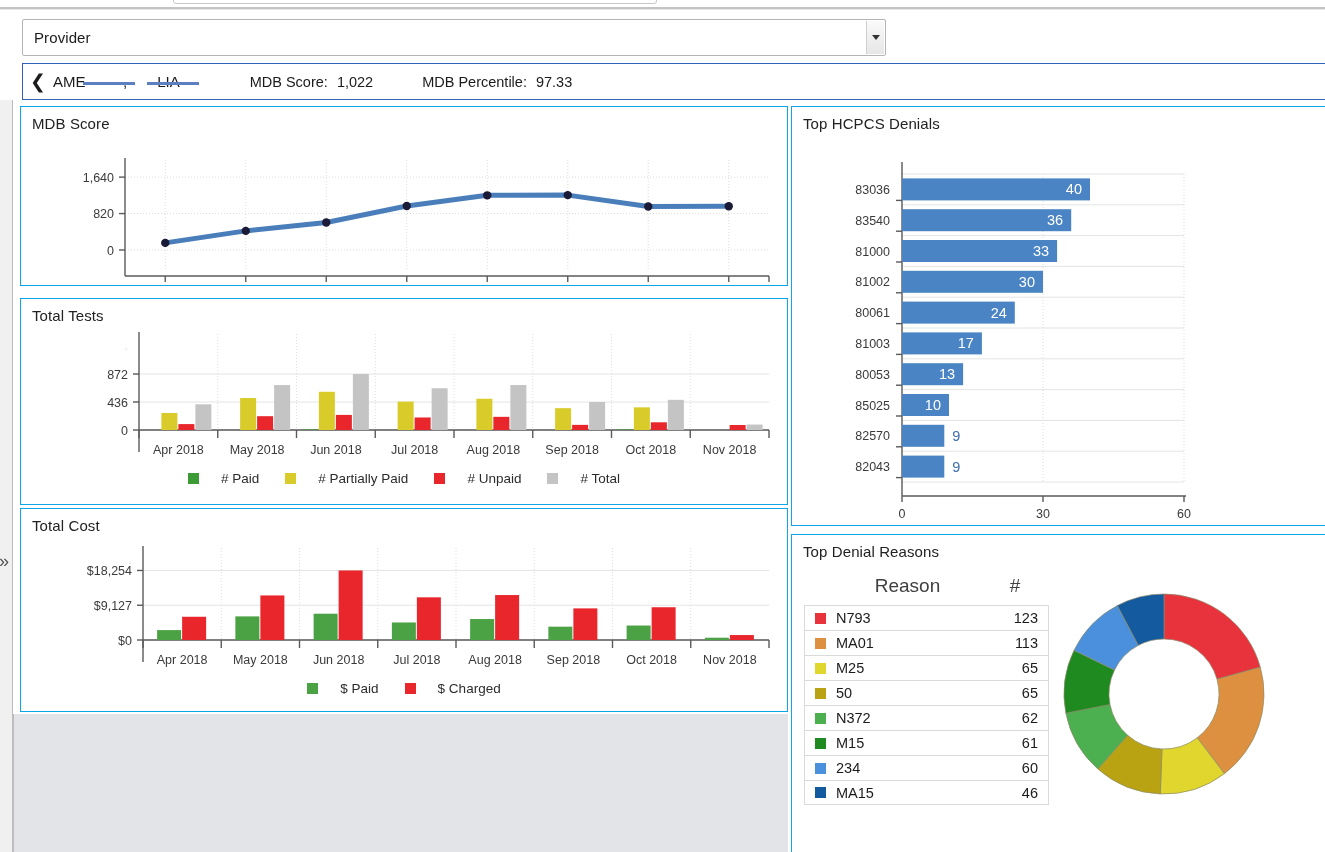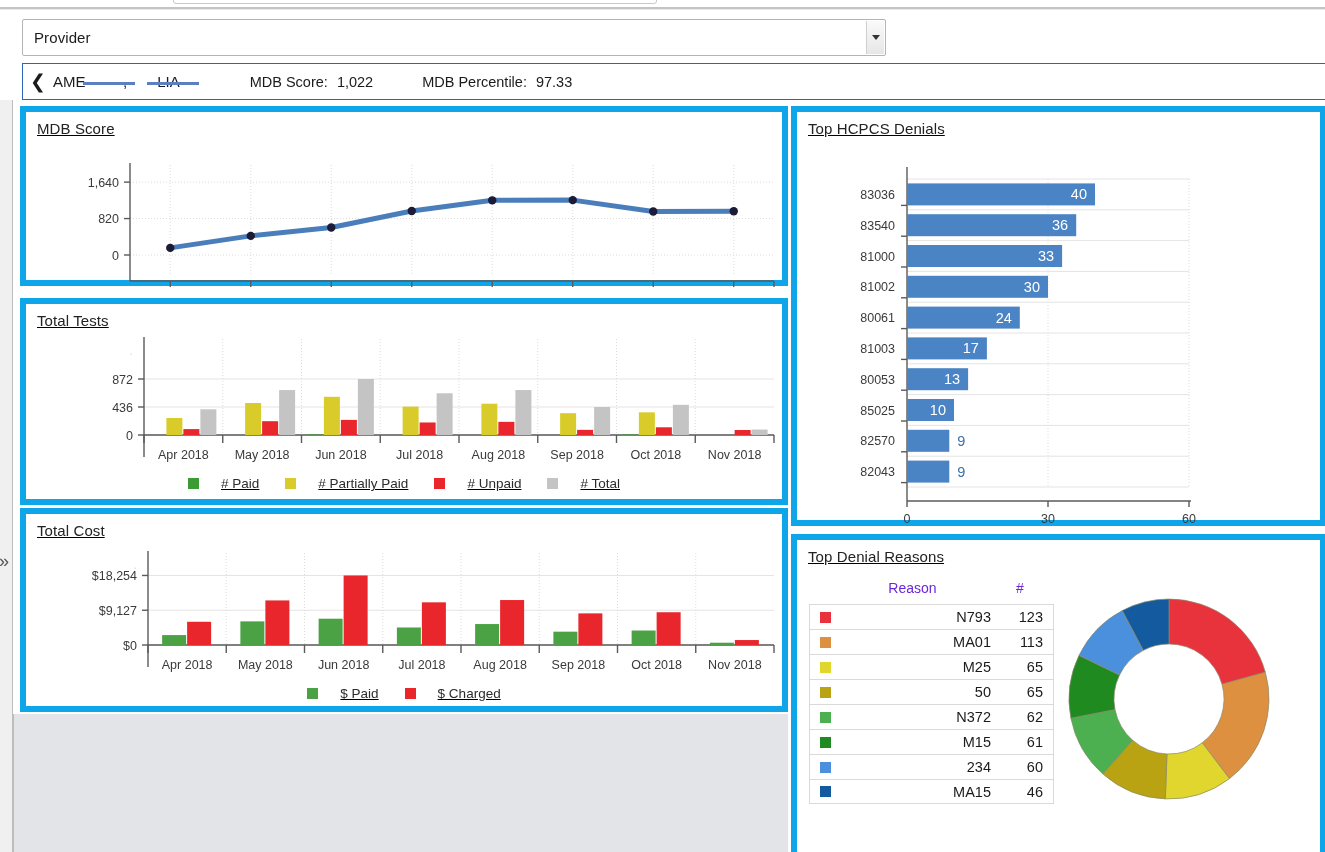--- a/index.html
+++ b/index.html
@@ -61,21 +61,21 @@
   .rail {
     position:absolute; left:0; top:100px; width:13px; height:752px;
     background:#f0f0f0; border-right:1px solid #bdbdbd;
   }
   .rail-chev {
     position:absolute; left:-1px; top:452px; font-size:18px; color:#555;
     letter-spacing:-3px; cursor:pointer; line-height:1;
   }
 
   
-  .panel { position:absolute; background:#fff; border:6px solid #0ea5e9;text-decoration:underline; }
+  .panel { position:absolute; background:#fff; border:1px solid #0ea5e9; }
   .panel-title {
     font-size:15px; color:#222; padding:8px 0 0 11px; letter-spacing:.1px;
   }
 
   #panel-mdb   { left:20px;  top:106px; width:768px; height:180px; }
   #panel-tests { left:20px;  top:298px; width:768px; height:207px; }
   #panel-cost  { left:20px;  top:508px; width:768px; height:204px; }
   #panel-hcpcs { left:791px; top:106px; width:535px; height:420px; }
   #panel-reas  { left:791px; top:534px; width:535px; height:318px; border-bottom:none; }
 
@@ -93,30 +93,30 @@
   .gridsolid { stroke:#e4e4e4; stroke-width:1; }
   .axisline { stroke:#5a5a5a; stroke-width:1.4; }
 
   
   .legend { display:flex; justify-content:center; gap:26px; margin-top:2px; }
   .leg-item { display:flex; align-items:center; gap:22px; font-size:13.5px; color:#2c2c2c; }
   .leg-sw { width:11px; height:11px; display:inline-block; }
 
   
   .reason-wrap { position:absolute; left:12px; top:40px; width:245px; }
-  .reason-head { display:flex; font-size:14px; color:#6d28d9; padding:0 8px 8px 0; }
+  .reason-head { display:flex; font-size:19px; color:#404040; padding:0 8px 8px 0; }
   .reason-head .h-reason { flex:1; text-align:center; padding-left:22px; }
   .reason-head .h-num { width:52px; text-align:center; }
   .reason-row {
     display:flex; align-items:center; height:25px;
     border:1px solid #dadada; border-bottom:none; font-size:14.5px; color:#1b1b1b;
   }
   .reason-row:last-child { border-bottom:1px solid #dadada; }
   .reason-row .sw { width:11px; height:11px; margin:0 10px 0 10px; flex:0 0 11px; }
-  .reason-row .nm { flex:1; text-align:right; padding-right:6px; }
+  .reason-row .nm { flex:1; text-align:left; padding-right:6px; }
   .reason-row .ct { width:56px; text-align:right; padding-right:10px; }
 
   .donut-wrap { position:absolute; left:265px; top:52px; }
 </style>
 </head>
 <body>
 
 <div class="app">
 
   <div class="top-sliver"></div>

